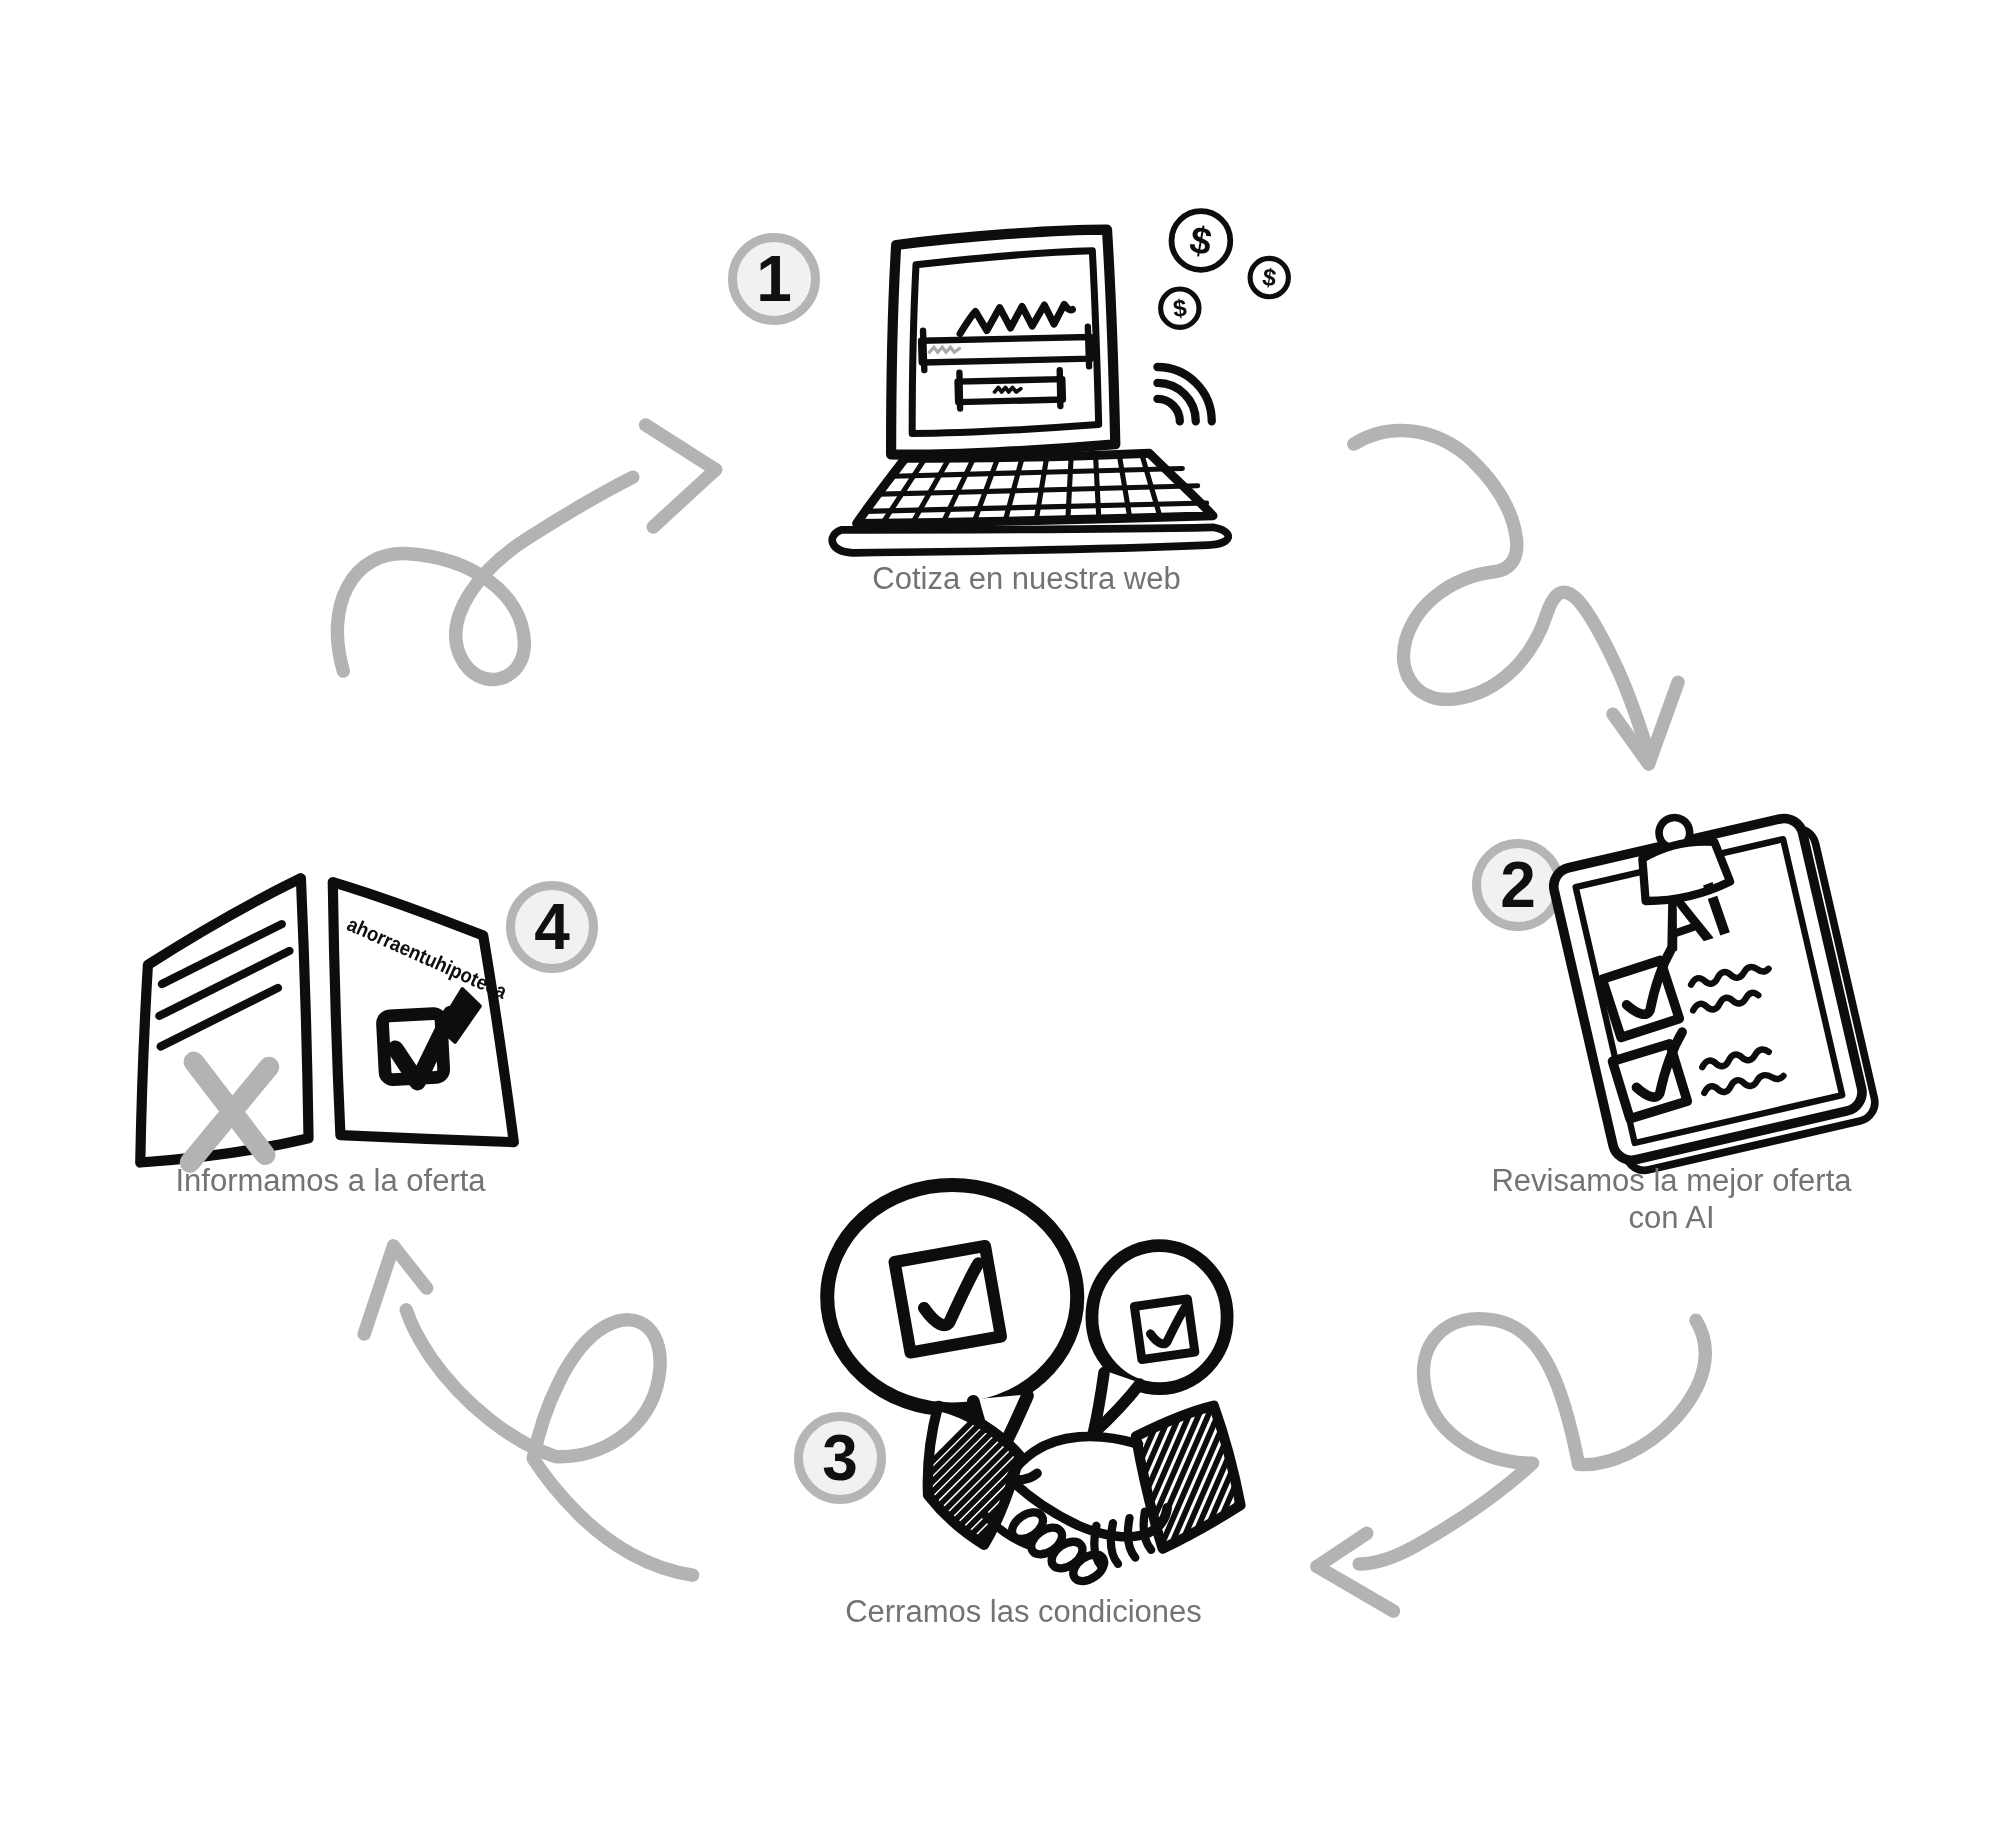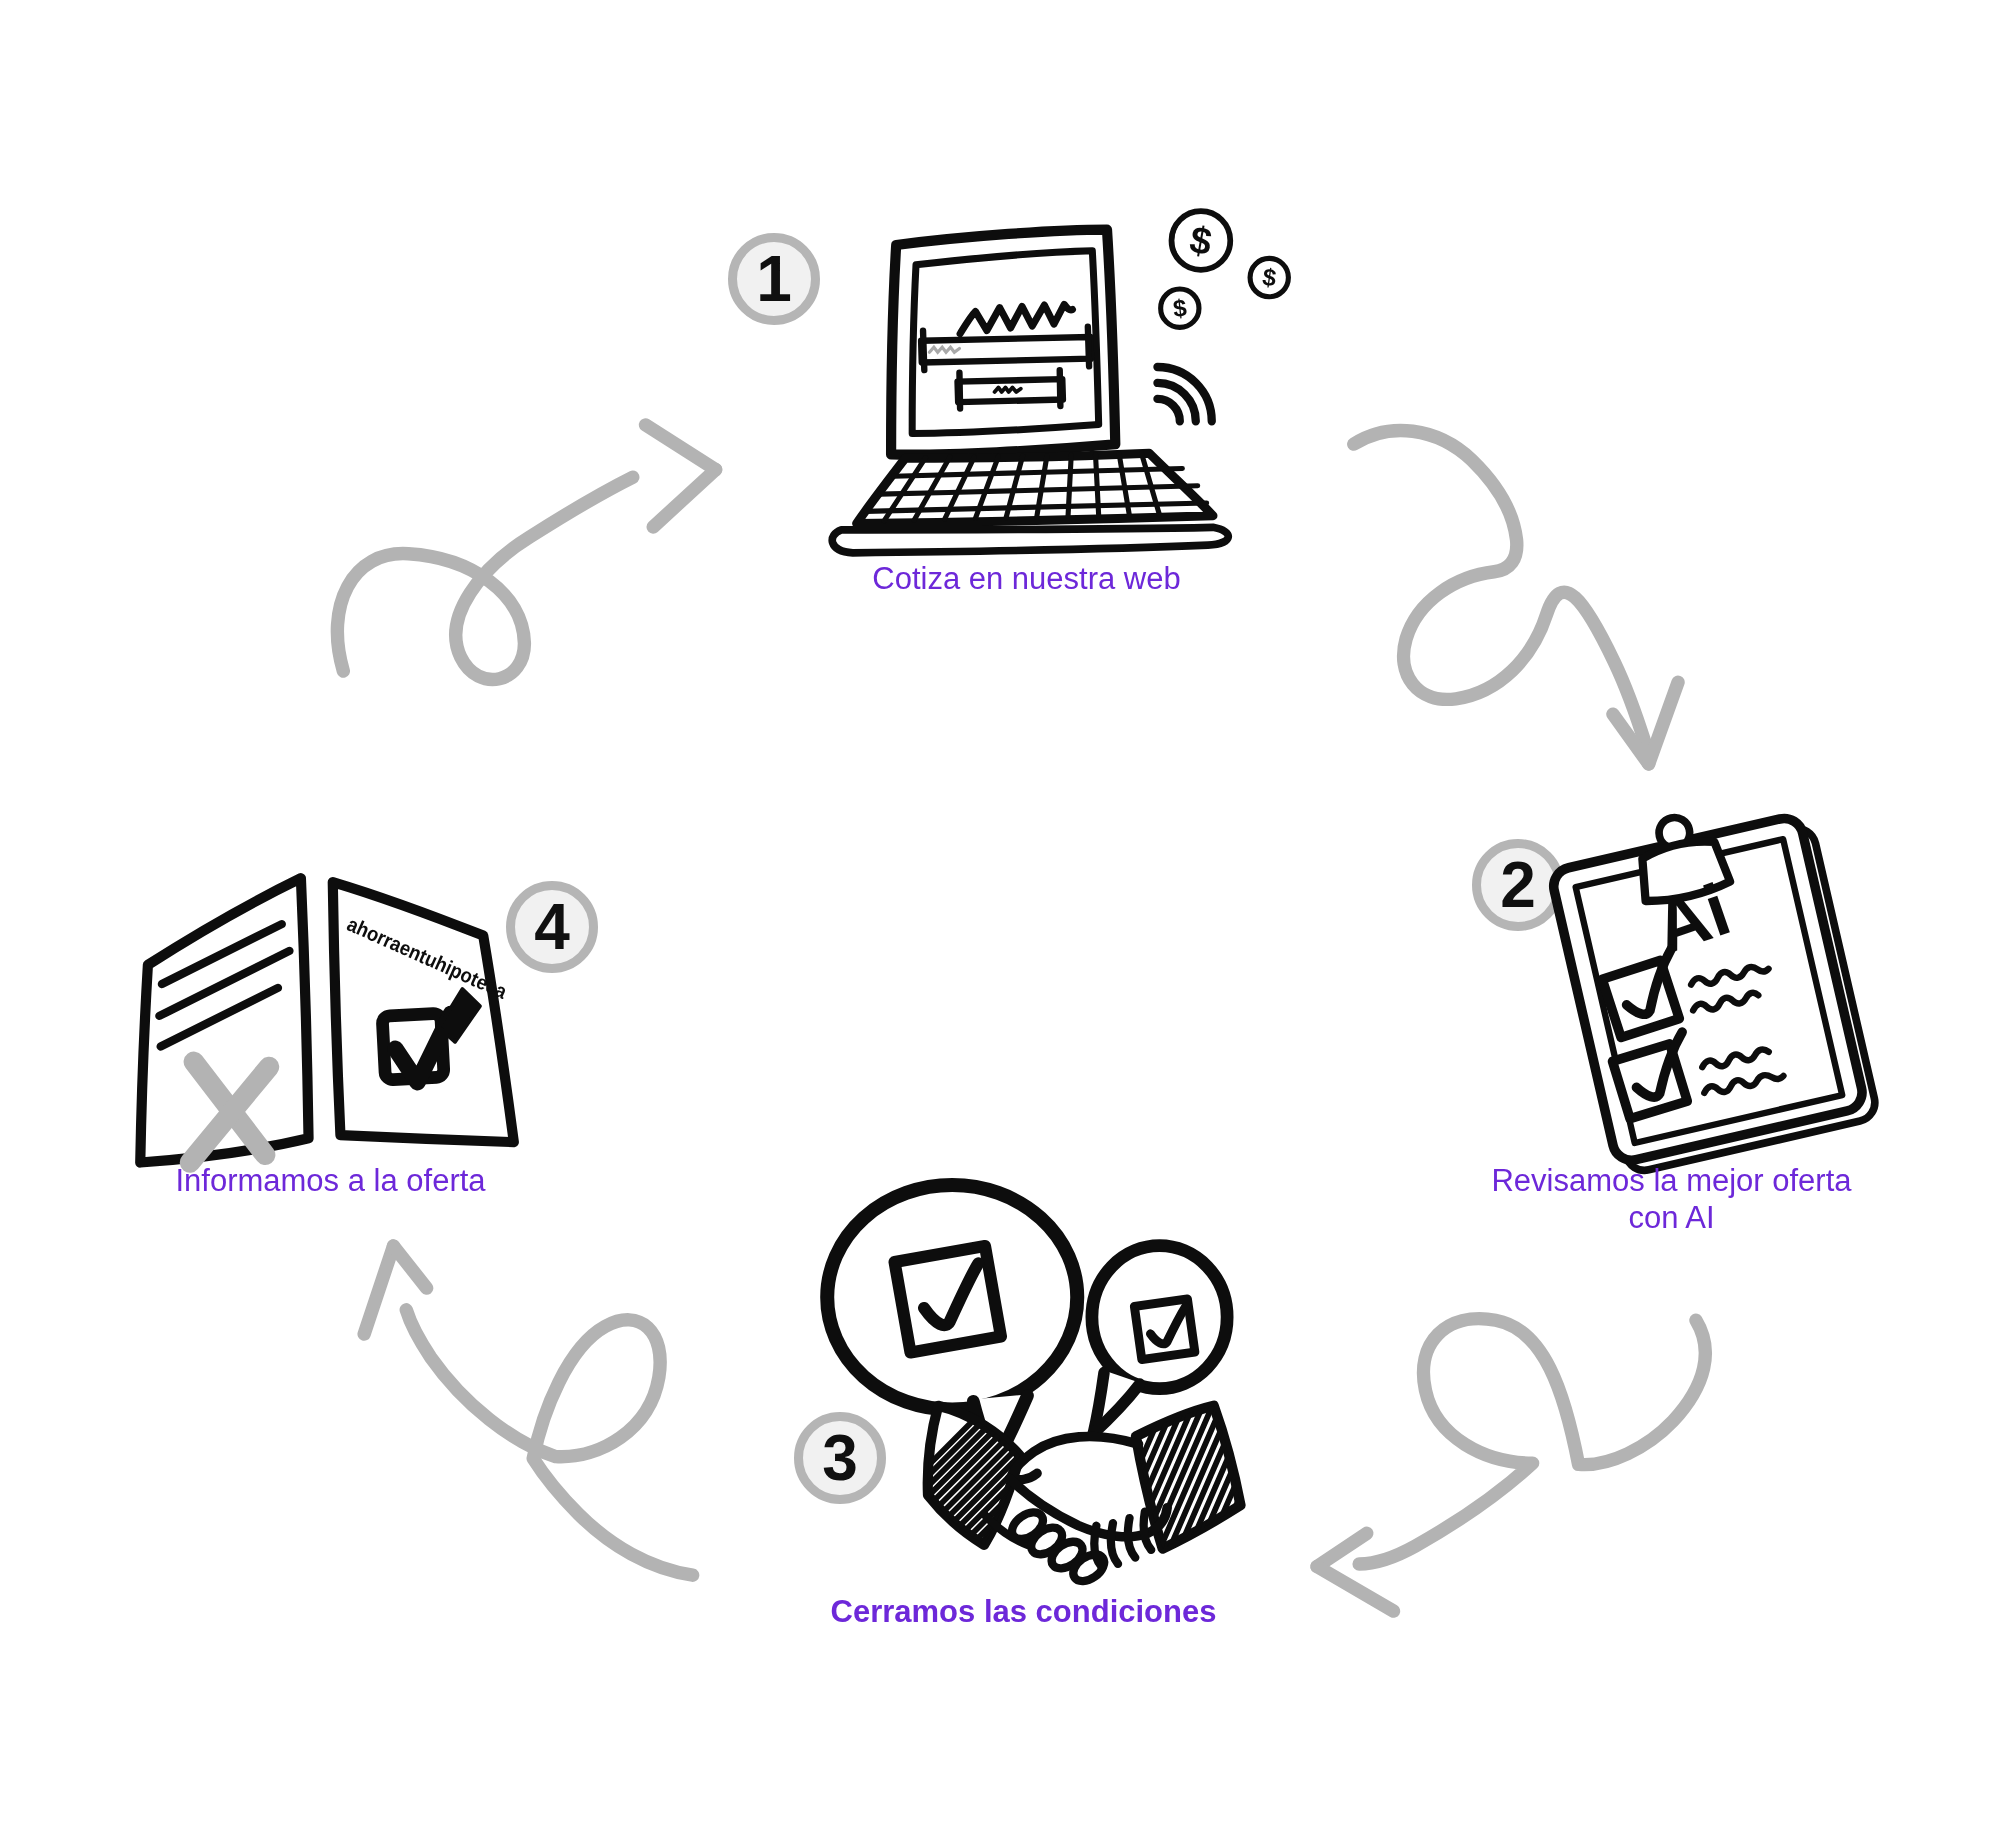--- a/index.html
+++ b/index.html
@@ -6,21 +6,21 @@
   body{width:1995px;height:1843px;position:relative;font-family:"Liberation Sans",sans-serif;}
   #canvas{position:absolute;left:0;top:0;width:1995px;height:1843px;background:#ffffff;overflow:hidden;}
   .badge{
     position:absolute;width:74px;height:74px;border-radius:50%;
     border:9px solid #b5b5b5;background:#f1f1f1;
     display:flex;align-items:center;justify-content:center;
     font-size:64px;font-weight:700;color:#101010;
   }
   .step-label{
     position:absolute;width:511px;text-align:center;
-    font-size:31px;line-height:37px;font-weight:500;color:#6d28d9;
+    font-size:31px;line-height:37px;font-weight:500;color:#737373;
   }
   svg{position:absolute;overflow:visible;}
   .ink{stroke:#0d0d0d;fill:none;stroke-linecap:round;stroke-linejoin:round;}
   .inkfill{stroke:#0d0d0d;fill:#ffffff;stroke-linecap:round;stroke-linejoin:round;}
   .arrow{stroke:#b3b3b3;fill:none;stroke-linecap:round;stroke-linejoin:round;stroke-width:21;}
   .handtext{font-family:"Liberation Sans",sans-serif;font-weight:700;fill:#0d0d0d;}
 </style>
 </head>
 <body>
 
@@ -228,21 +228,21 @@
       <ellipse class="inkfill" stroke-width="13" cx="360" cy="564" rx="27" ry="17" transform="rotate(-35 360 564)"></ellipse>
       <ellipse class="inkfill" stroke-width="13" cx="392" cy="586" rx="27" ry="17" transform="rotate(-35 392 586)"></ellipse>
       <ellipse class="inkfill" stroke-width="13" cx="426" cy="606" rx="27" ry="17" transform="rotate(-35 426 606)"></ellipse>
       <path class="ink" stroke-width="13" d="M 438 540 C 432 568 434 590 446 604"></path>
       <path class="ink" stroke-width="13" d="M 464 536 C 458 564 460 586 472 600"></path>
       <path class="ink" stroke-width="13" d="M 490 528 C 485 554 487 576 499 590"></path>
       <path class="ink" stroke-width="13" d="M 514 518 C 510 542 512 564 524 578"></path>
     </g>
   </svg>
 
-  <div class="step-label" style="left:768px;top:1593px;font-weight:bold;">
+  <div class="step-label" style="left:768px;top:1593px;">
     <div>Cerramos las condiciones</div>
   </div>
 
   <svg style="left:345px;top:1232px;" width="421" height="421" viewBox="0 0 660 660">
     <path class="arrow" d="M 545 538 C 478 528 416 492 366 442 C 338 414 312 382 295 355 C 310 280 350 180 408 148 C 462 118 504 156 492 228 C 478 310 400 356 330 352 C 262 330 186 270 134 196 C 118 172 104 148 96 122"></path>
     <path class="arrow" d="M 30 160 L 76 22"></path>
     <path class="arrow" d="M 76 22 L 128 88"></path>
   </svg>
 
   <div class="badge" style="left:506px;top:881px;">

